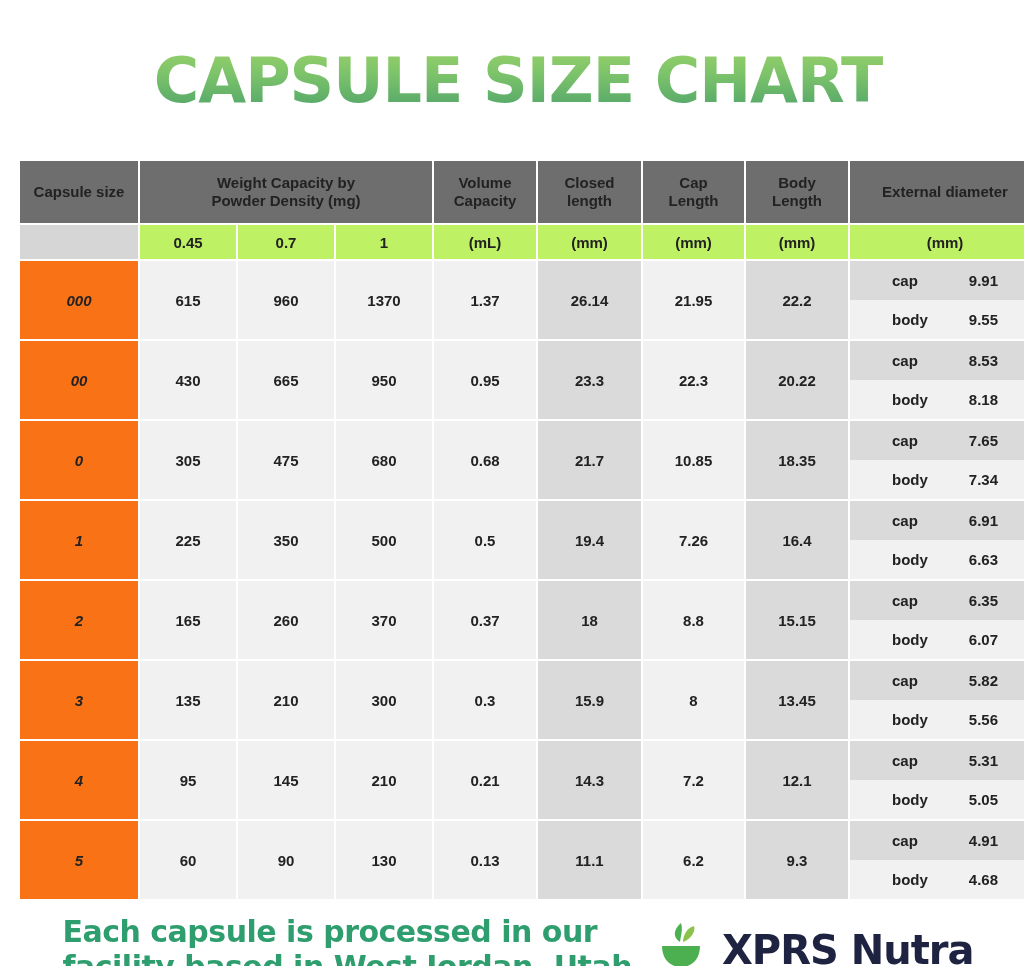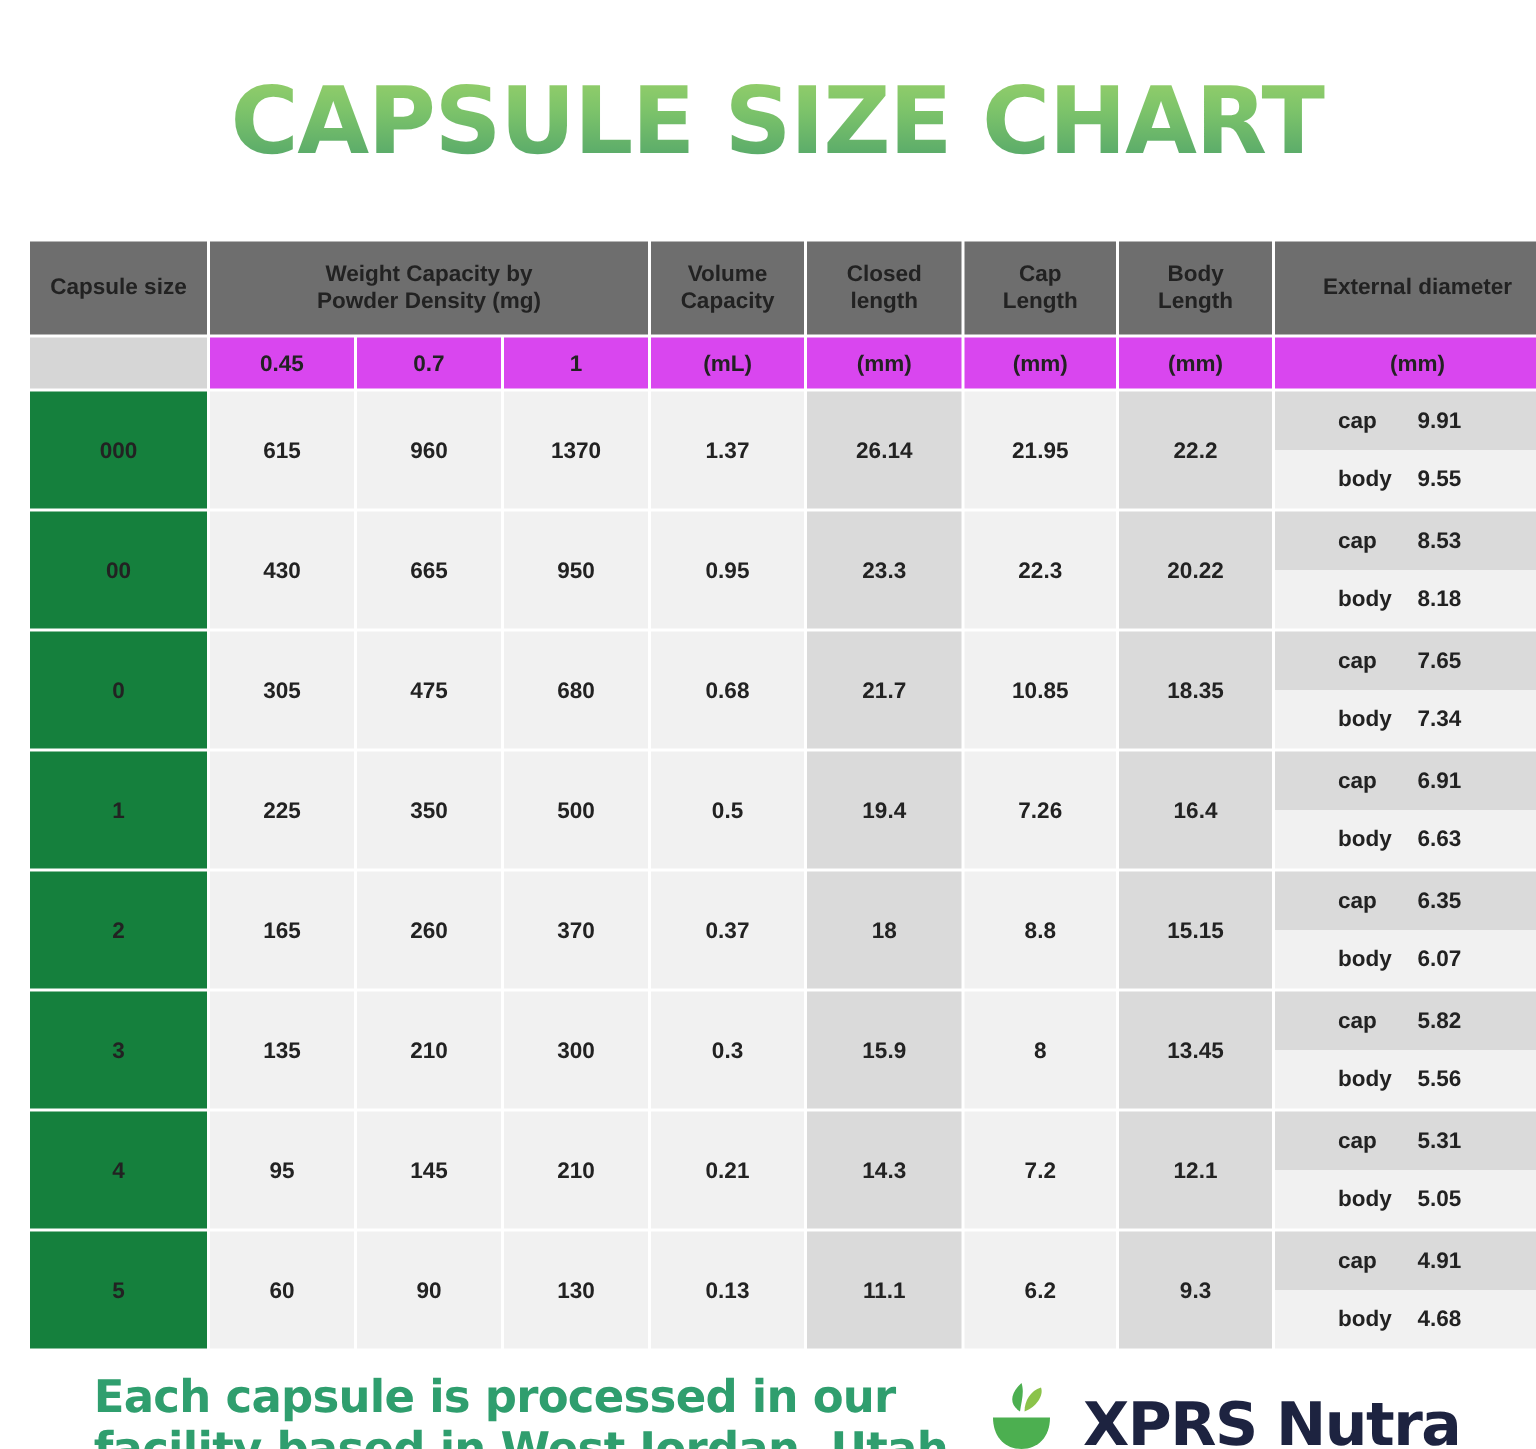--- a/index.html
+++ b/index.html
@@ -59,50 +59,50 @@
   .hdr {
     background: #6e6e6e;
     color: #ffffff;
     font-size: 15px;
     font-weight: bold;
     height: 62px;
     line-height: 1.2;
     padding: 4px 2px;
   }
   .sub {
-    background: #d946ef;
+    background: #bef264;
     height: 34px;
     font-size: 15px;
   }
   .sub.blank {
     background: #d6d6d6;
   }
   .cell-light { background: #f1f1f1; }
   .cell-dark  { background: #dadada; }
-  .sizecell   { background: #15803d; }
+  .sizecell   { background: #f97316; font-style: italic; }
   .rowtall { height: 78px; }
 
   .ext-pair {
     display: flex;
     flex-direction: column;
     height: 78px;
   }
   .ext-row {
     flex: 1;
     display: flex;
     align-items: center;
     justify-content: space-between;
     padding: 0 42px;
     font-size: 15px;
     font-weight: bold;
   }
   .ext-row.top { background: #dadada; }
   .ext-row.bot { background: #f1f1f1; }
   .ext-label { width: 60px; text-align: left; }
-  .ext-val { width: 60px; text-align: left; }
+  .ext-val { width: 60px; text-align: right; }
 
   
   .footer {
     display: flex;
     align-items: center;
     justify-content: center;
     gap: 18px;
     padding: 14px 10px 6px 10px;
   }
   .footer-text {

